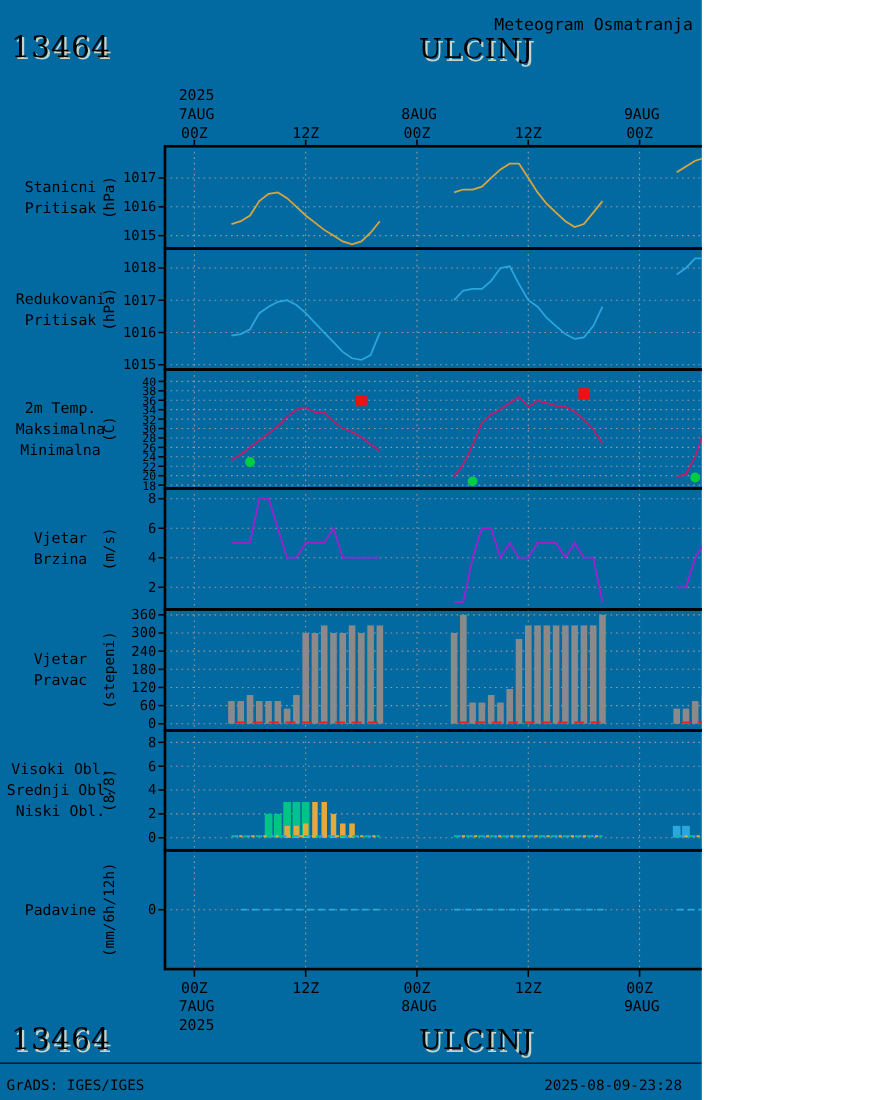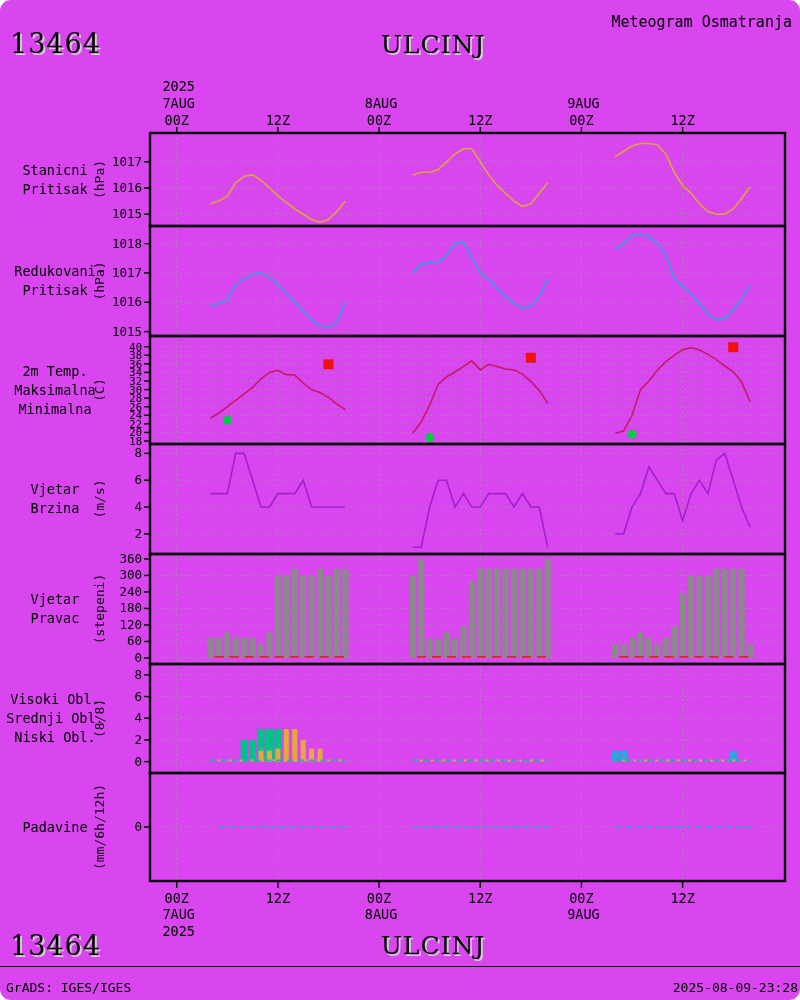--- a/index.html
+++ b/index.html
@@ -1,29 +1,29 @@
 <!DOCTYPE html>
 <html><head>
 <meta charset="utf-8">
 <style>
   html,body{margin:0;padding:0;background:#fff;}
-  #page{position:relative;width:800px;height:1000px;background:#d946ef;overflow:hidden;
-        font-family:"DejaVu Sans Mono",monospace;border-radius:11px;}
+  #page{position:relative;width:638px;height:1000px;background:#0369a1;overflow:hidden;
+        font-family:"DejaVu Sans Mono",monospace;}
   #chart{position:absolute;left:0;top:0;}
   .abs{position:absolute;white-space:nowrap;}
   .corner-title{right:8px;top:13px;font:15px "DejaVu Sans Mono",monospace;color:#000;}
   .big{font-family:"DejaVu Serif",serif;font-weight:normal;color:#000;
        text-shadow:2px 2px 0 #c6d4c6;letter-spacing:1px;}
   .station-top{left:10px;top:28px;font-size:27px;}
   .title-top{left:433px;top:30px;transform:translateX(-50%);font-size:25px;}
   .station-bottom{left:10px;top:930px;font-size:27px;}
   .title-bottom{left:433px;top:931px;transform:translateX(-50%);font-size:25px;}
   .footer-line{left:0;right:0;top:966px;border-top:1.5px solid #000;height:0;}
   .footer-left{left:6px;top:980px;font:13px "DejaVu Sans Mono",monospace;}
-  .footer-right{right:2px;top:980px;font:13px "DejaVu Sans Mono",monospace;}
+  .footer-right{right:18px;top:980px;font:13px "DejaVu Sans Mono",monospace;}
   
   .grid{stroke:#999;stroke-width:1;stroke-dasharray:1.5 3.5;fill:none;}
   .frame{fill:none;stroke:#000;stroke-width:2.4;}
   .tick{stroke:#000;stroke-width:1.4;}
   text{fill:#000;font-family:"DejaVu Sans Mono",monospace;}
   .ticklab{font-size:12.5px;}
   .ticklab.small{font-size:10.5px;}
   .plab{font-size:13.5px;}
   .unit{font-size:13px;}
   .axlab{font-size:13.5px;}

